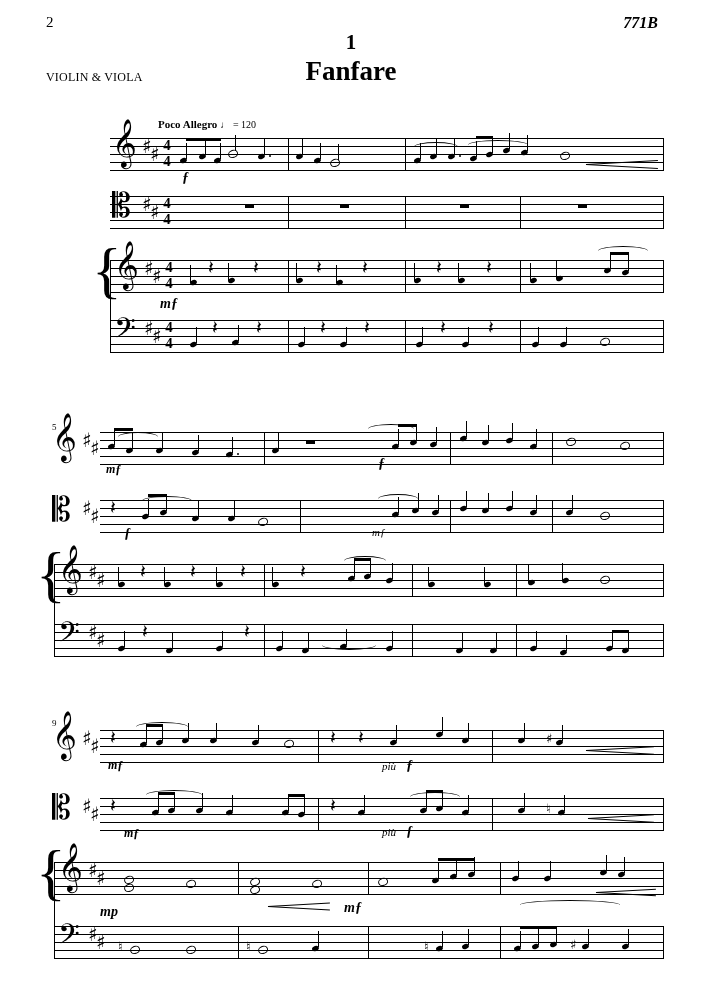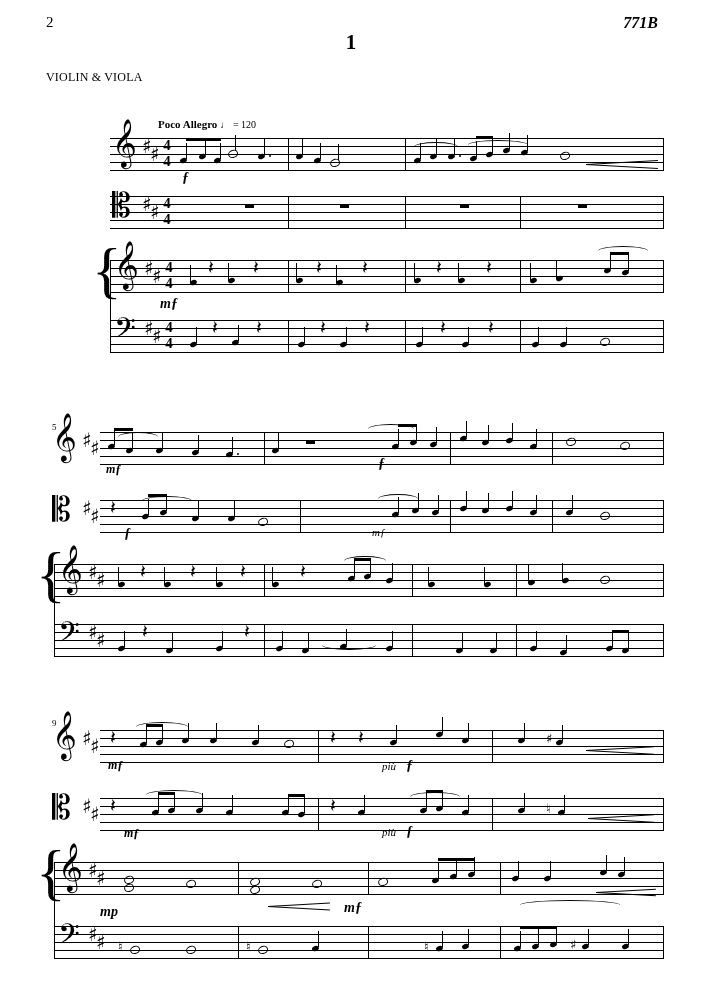--- a/index.html
+++ b/index.html
@@ -230,20 +230,21 @@
   }
 </style>
 </head>
 <body>
 
 <div class="page">
 
   <div class="page-number">2</div>
   <div class="catalog-number">771B</div>
   <div class="piece-number">1</div>
+  <div class="piece-title">Fanfare</div>
   <div class="instrument-label">VIOLIN &amp; VIOLA</div>
 
   <div class="system sys1">
 
     <div class="tempo">
       <span>Poco Allegro</span>
       <span class="eq">♩</span>
       <span class="eq">= 120</span>
     </div>
 

